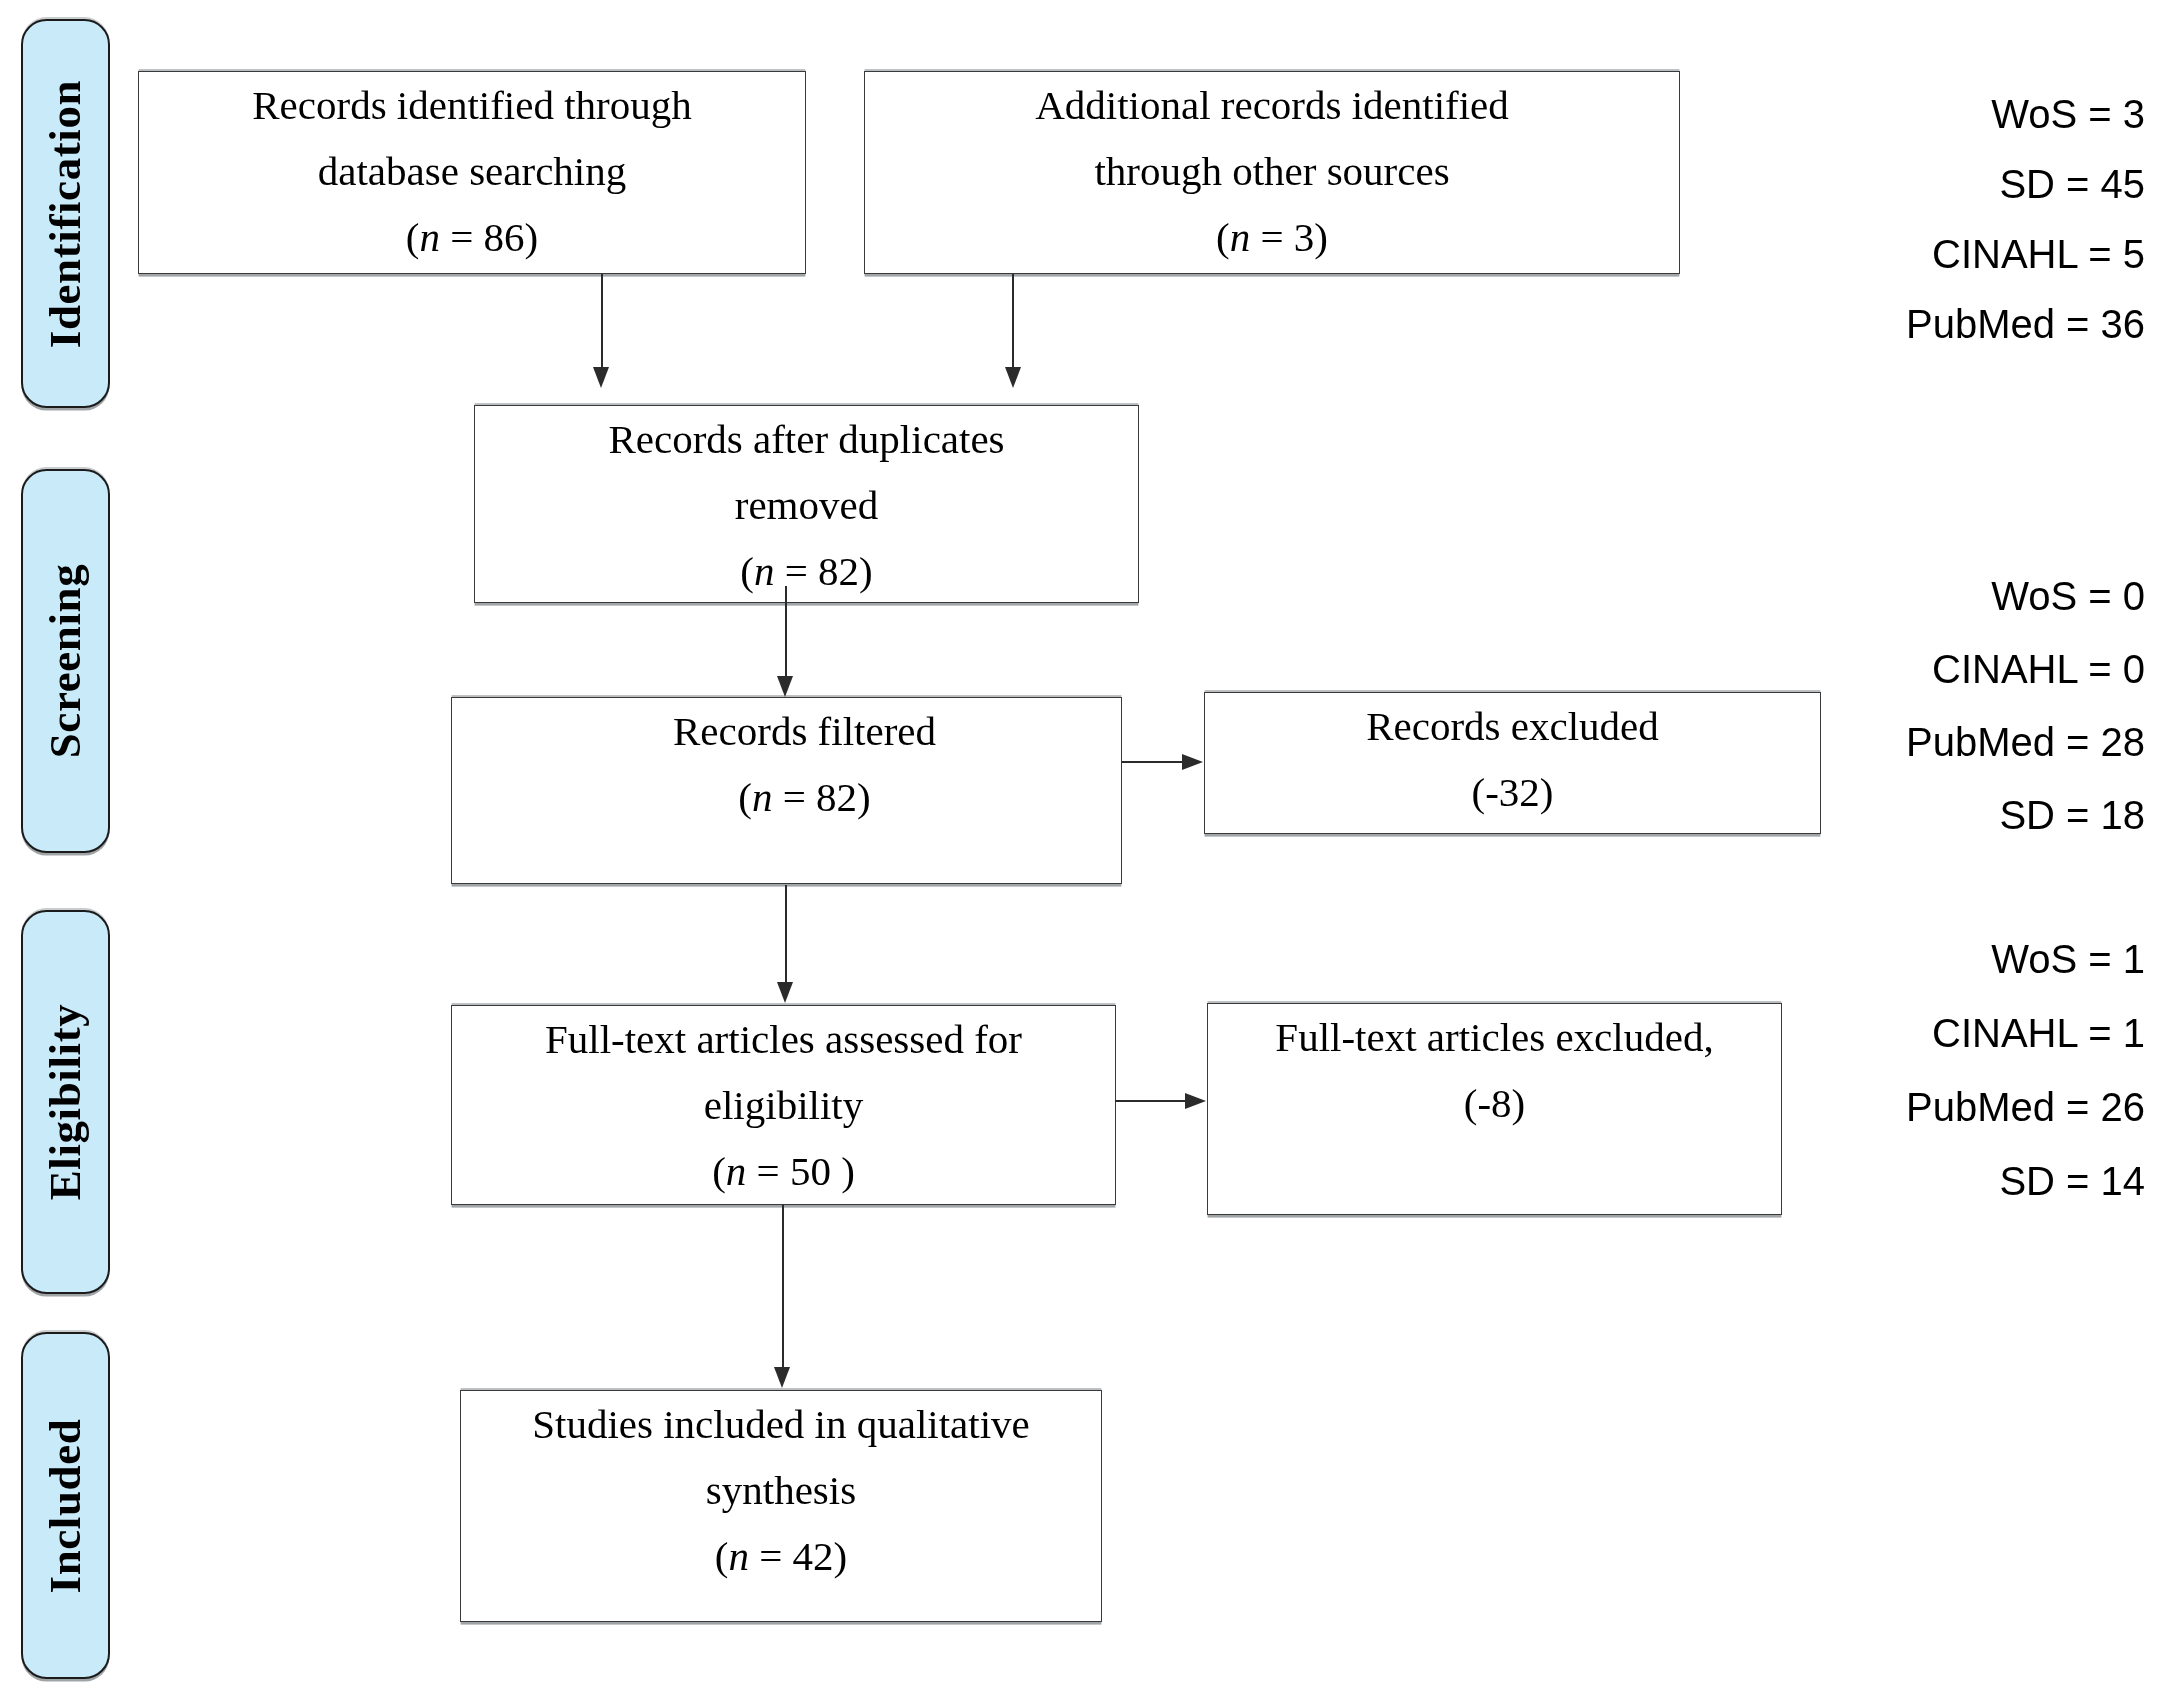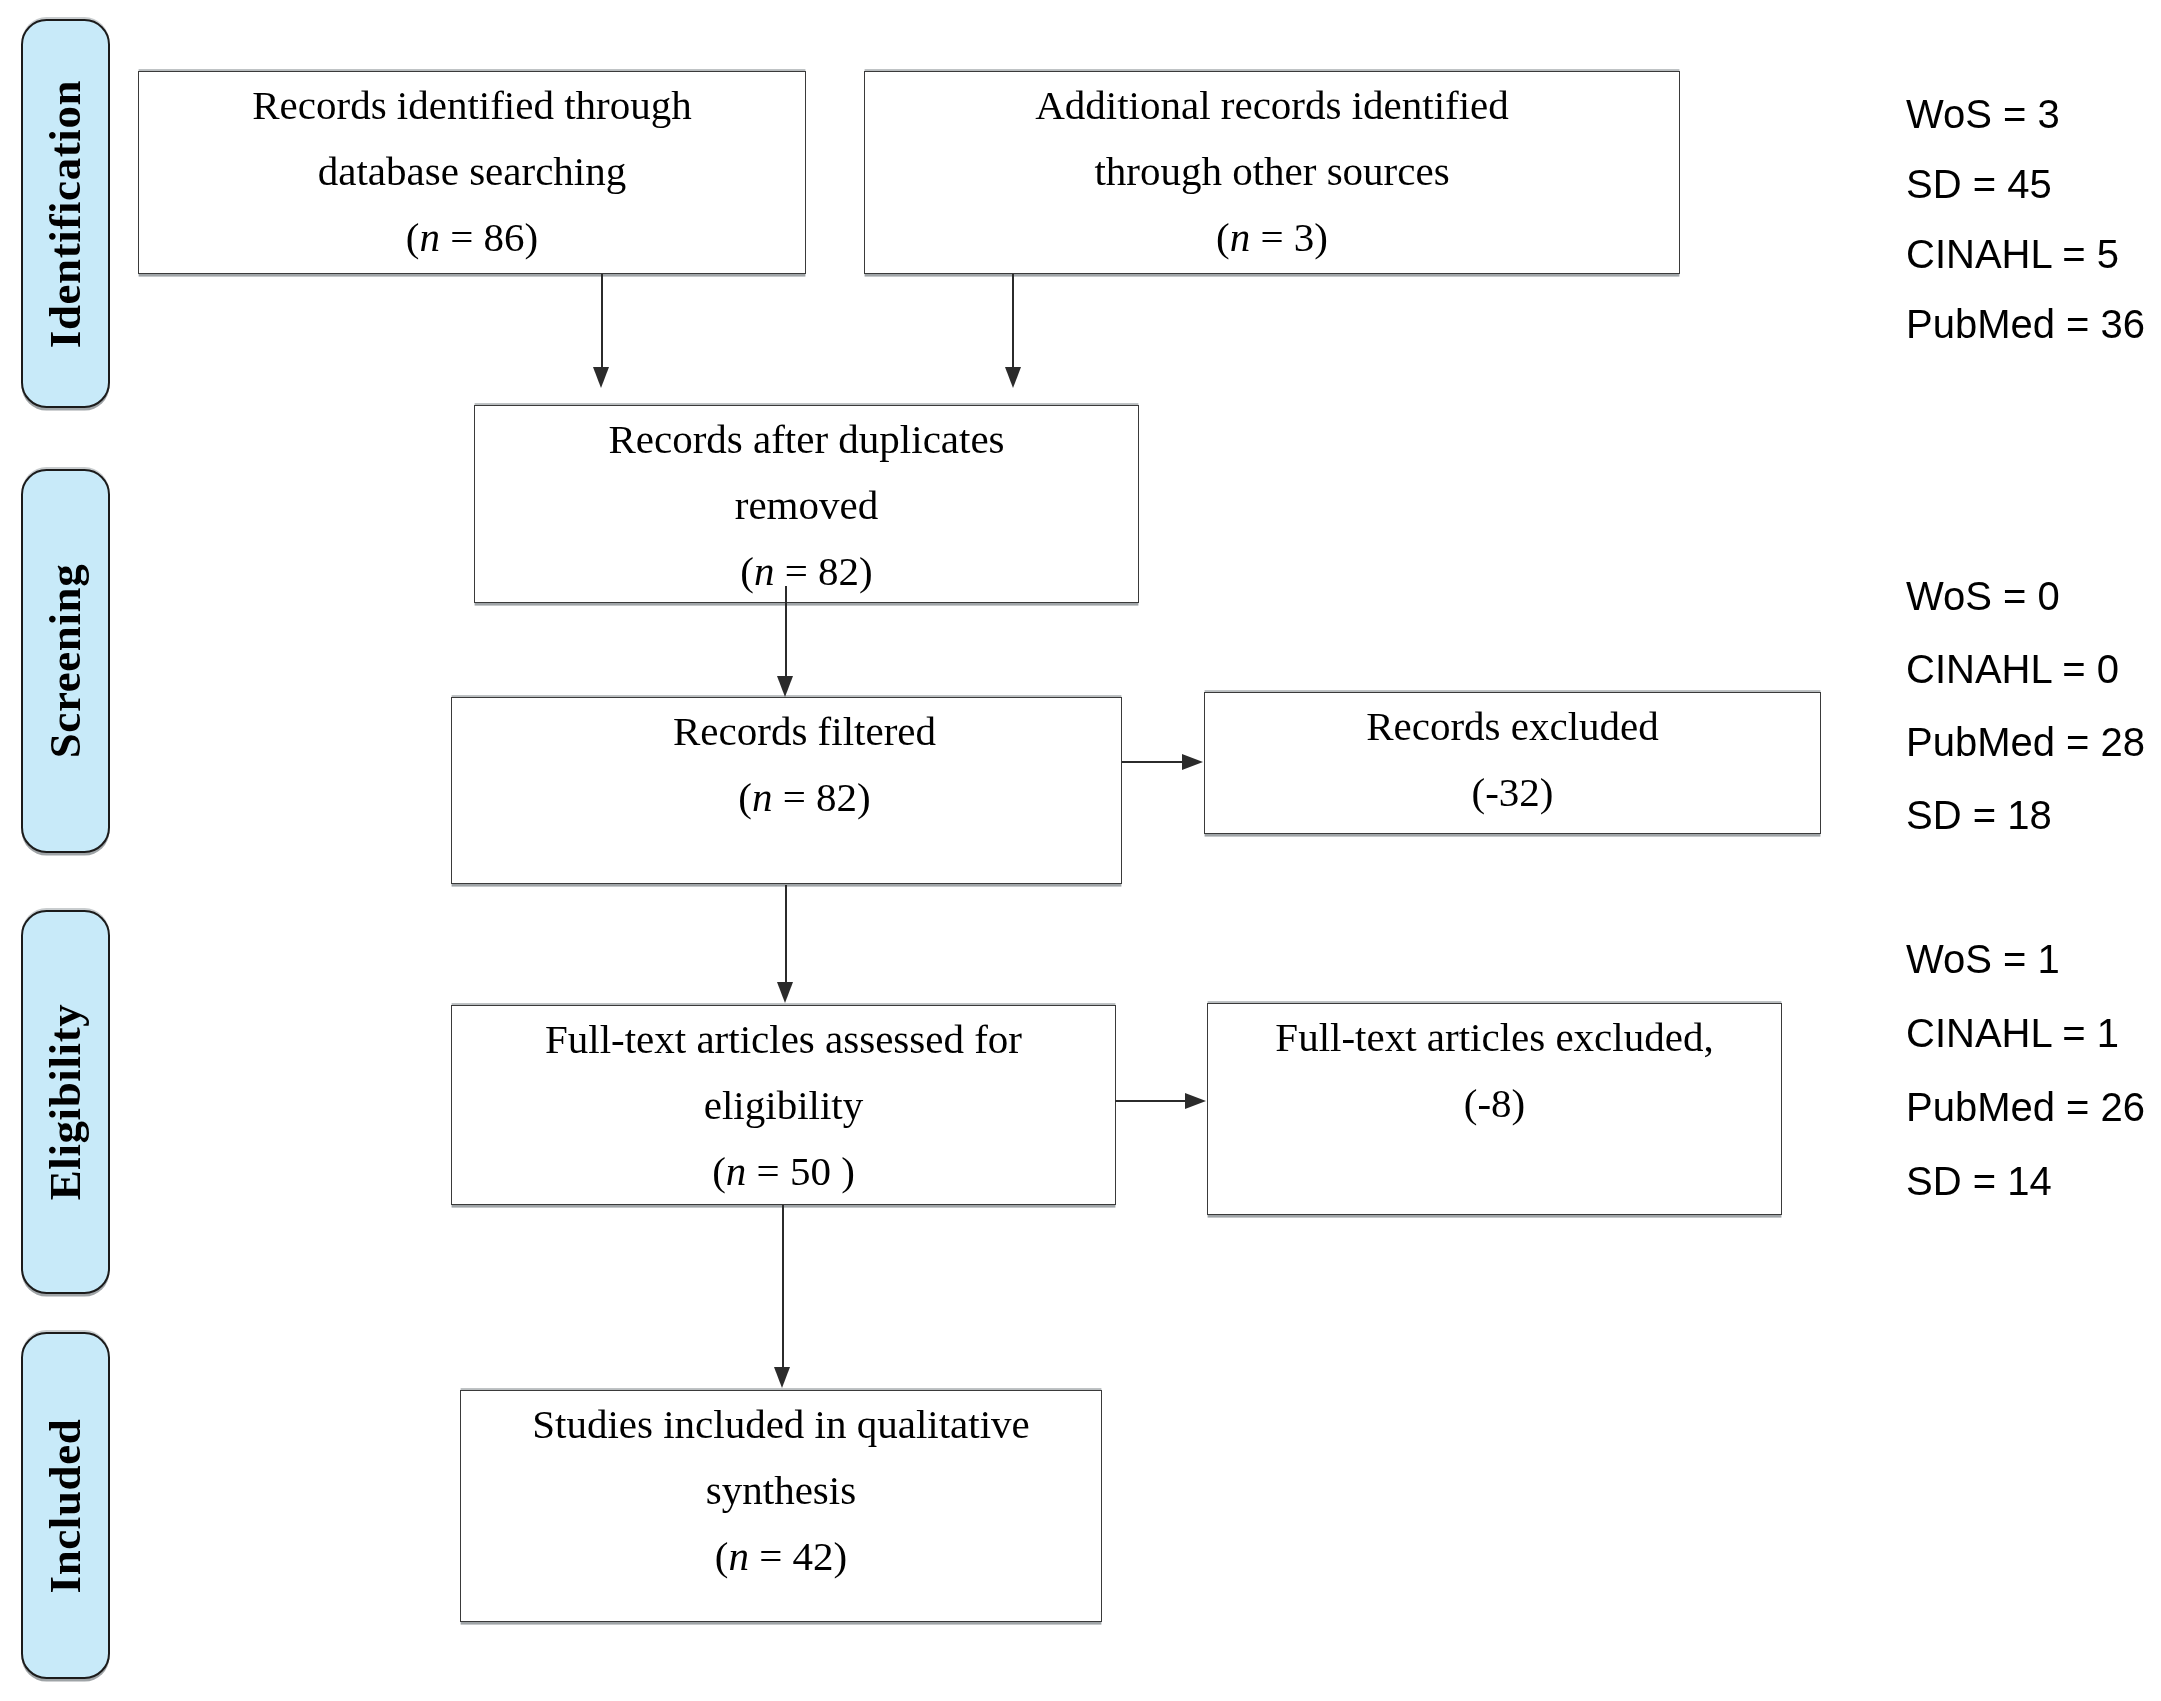--- a/index.html
+++ b/index.html
@@ -67,21 +67,21 @@
     border-top: 21.7px solid var(--line, #2b2b2b);
   }
   .ahead-right {
     position: absolute; width: 0; height: 0;
     border-top: 8.3px solid transparent;
     border-bottom: 8.3px solid transparent;
     border-left: 21.7px solid var(--line, #2b2b2b);
   }
 
   
-  .ann { position: absolute; text-align: left; }
+  .ann { position: absolute; text-align: right; }
   .ann-line {
     font-family: "Liberation Sans", sans-serif;
     font-size: 40px;
     color: var(--text, #000);
     white-space: nowrap;
   }
   .ann-g1 .ann-line { line-height: 70px; }
   .ann-g2 .ann-line { line-height: 73px; }
   .ann-g3 .ann-line { line-height: 74px; }
 </style>

